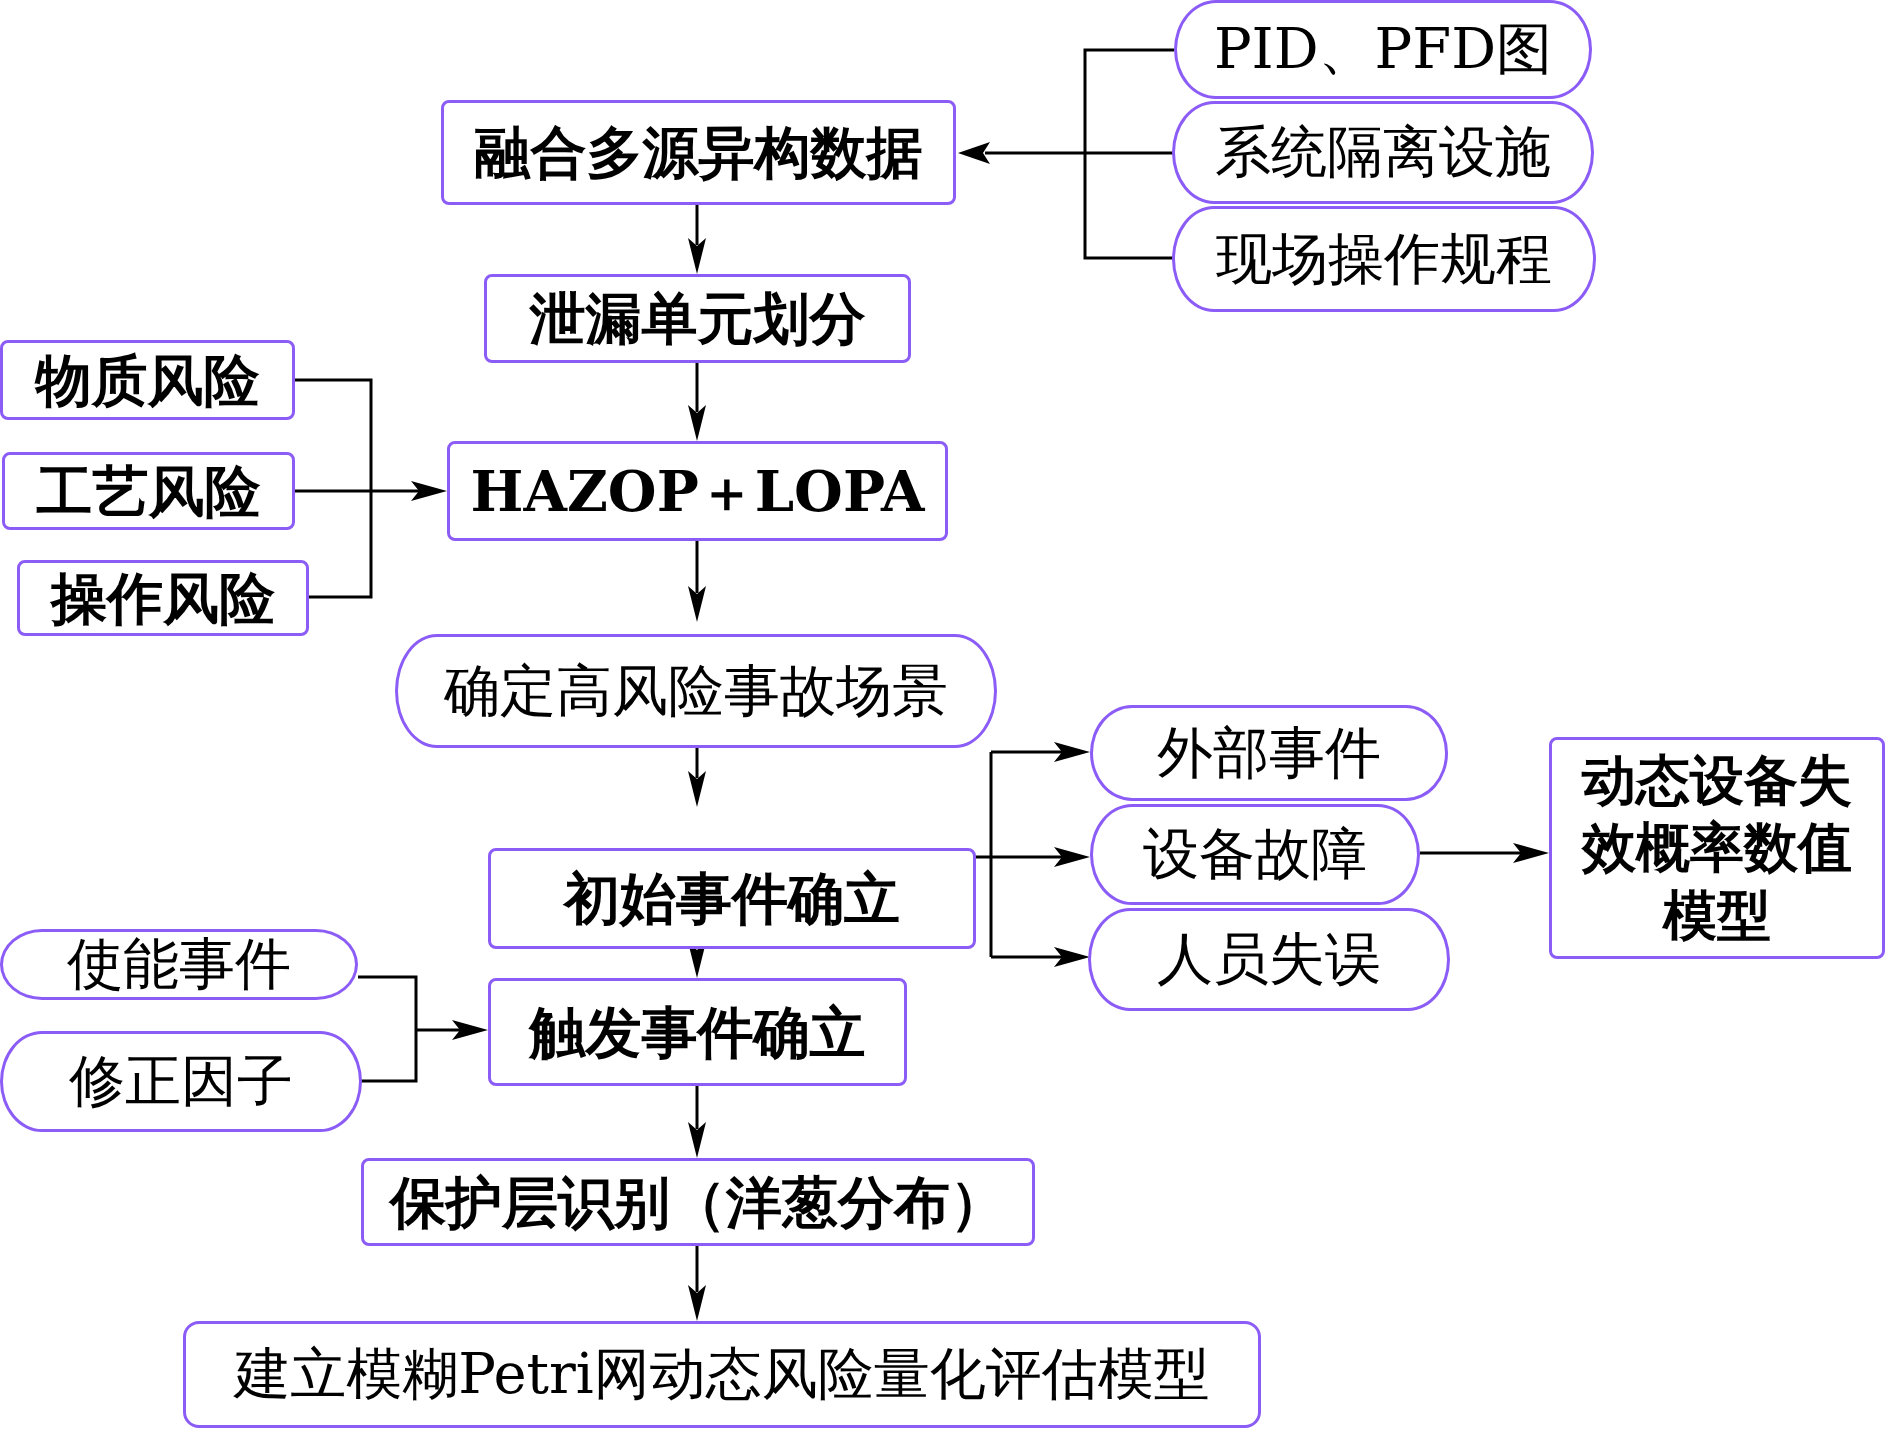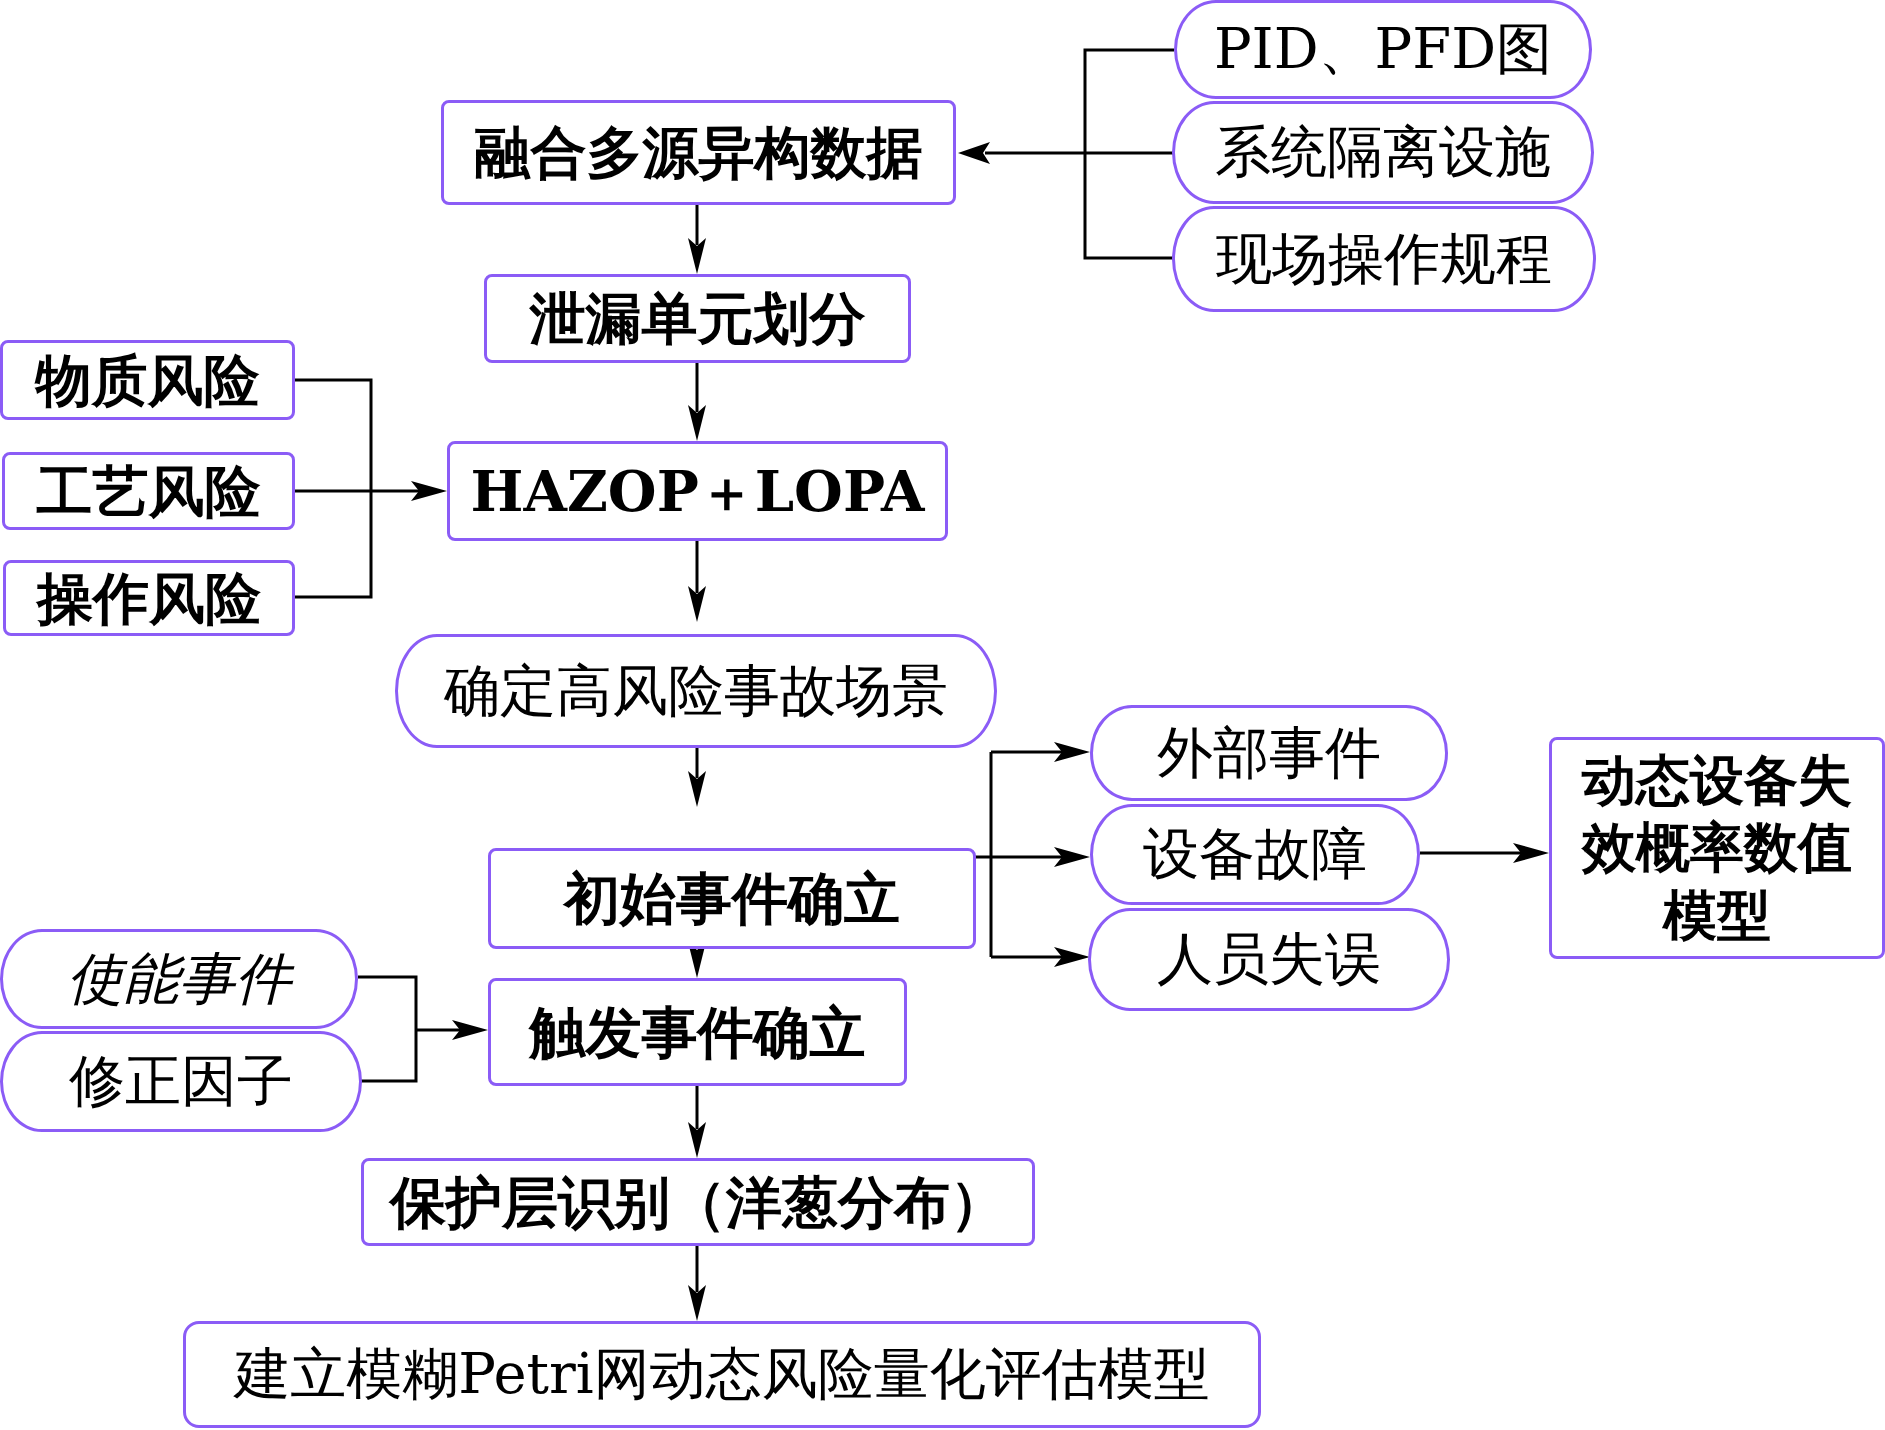--- a/index.html
+++ b/index.html
@@ -68,34 +68,34 @@
 <div class="node rect" style="left:441px;top:100px;width:515px;height:105px;">融合多源异构数据</div>
 
 <div class="node pill" style="left:1174px;top:0px;width:418px;height:99px;">PID、PFD图</div>
 <div class="node pill" style="left:1172px;top:101px;width:422px;height:103px;">系统隔离设施</div>
 <div class="node pill" style="left:1172px;top:206px;width:424px;height:106px;">现场操作规程</div>
 
 <div class="node rect" style="left:484px;top:274px;width:427px;height:89px;">泄漏单元划分</div>
 
 <div class="node rect" style="left:0px;top:340px;width:295px;height:80px;">物质风险</div>
 <div class="node rect" style="left:2px;top:452px;width:293px;height:78px;">工艺风险</div>
-<div class="node rect" style="left:3px;top:560px;width:292px;height:76px;">操作风险</div>
+<div class="node rect" style="left:17px;top:560px;width:292px;height:76px;">操作风险</div>
 
 <div class="node rect" style="left:447px;top:441px;width:501px;height:100px;">HAZOP＋LOPA</div>
 
 <div class="node pill" style="left:395px;top:622px;width:602px;height:114px;margin-top:12px;">确定高风险事故场景</div>
 
 <div class="node rect" style="left:488px;top:807px;width:488px;height:101px;margin-top:41px;">初始事件确立</div>
 
 <div class="node pill" style="left:1090px;top:705px;width:358px;height:96px;">外部事件</div>
 <div class="node pill" style="left:1090px;top:804px;width:330px;height:101px;">设备故障</div>
 <div class="node pill" style="left:1088px;top:908px;width:362px;height:103px;">人员失误</div>
 
 <div class="node rect multi" style="left:1549px;top:737px;width:336px;height:222px;">动态设备失效概率数值模型</div>
 
-<div class="node pill" style="left:0px;top:929px;width:358px;height:100px;font-style:italic;">使能事件</div>
+<div class="node pill" style="left:0px;top:929px;width:358px;height:71px;">使能事件</div>
 <div class="node pill" style="left:0px;top:1031px;width:362px;height:101px;">修正因子</div>
 
 <div class="node rect" style="left:488px;top:978px;width:419px;height:108px;">触发事件确立</div>
 
 <div class="node rect" style="left:361px;top:1158px;width:674px;height:88px;">保护层识别（洋葱分布）</div>
 
 <div class="node rounded" style="left:183px;top:1321px;width:1078px;height:107px;">建立模糊Petri网动态风险量化评估模型</div>
 
 </body></html>

